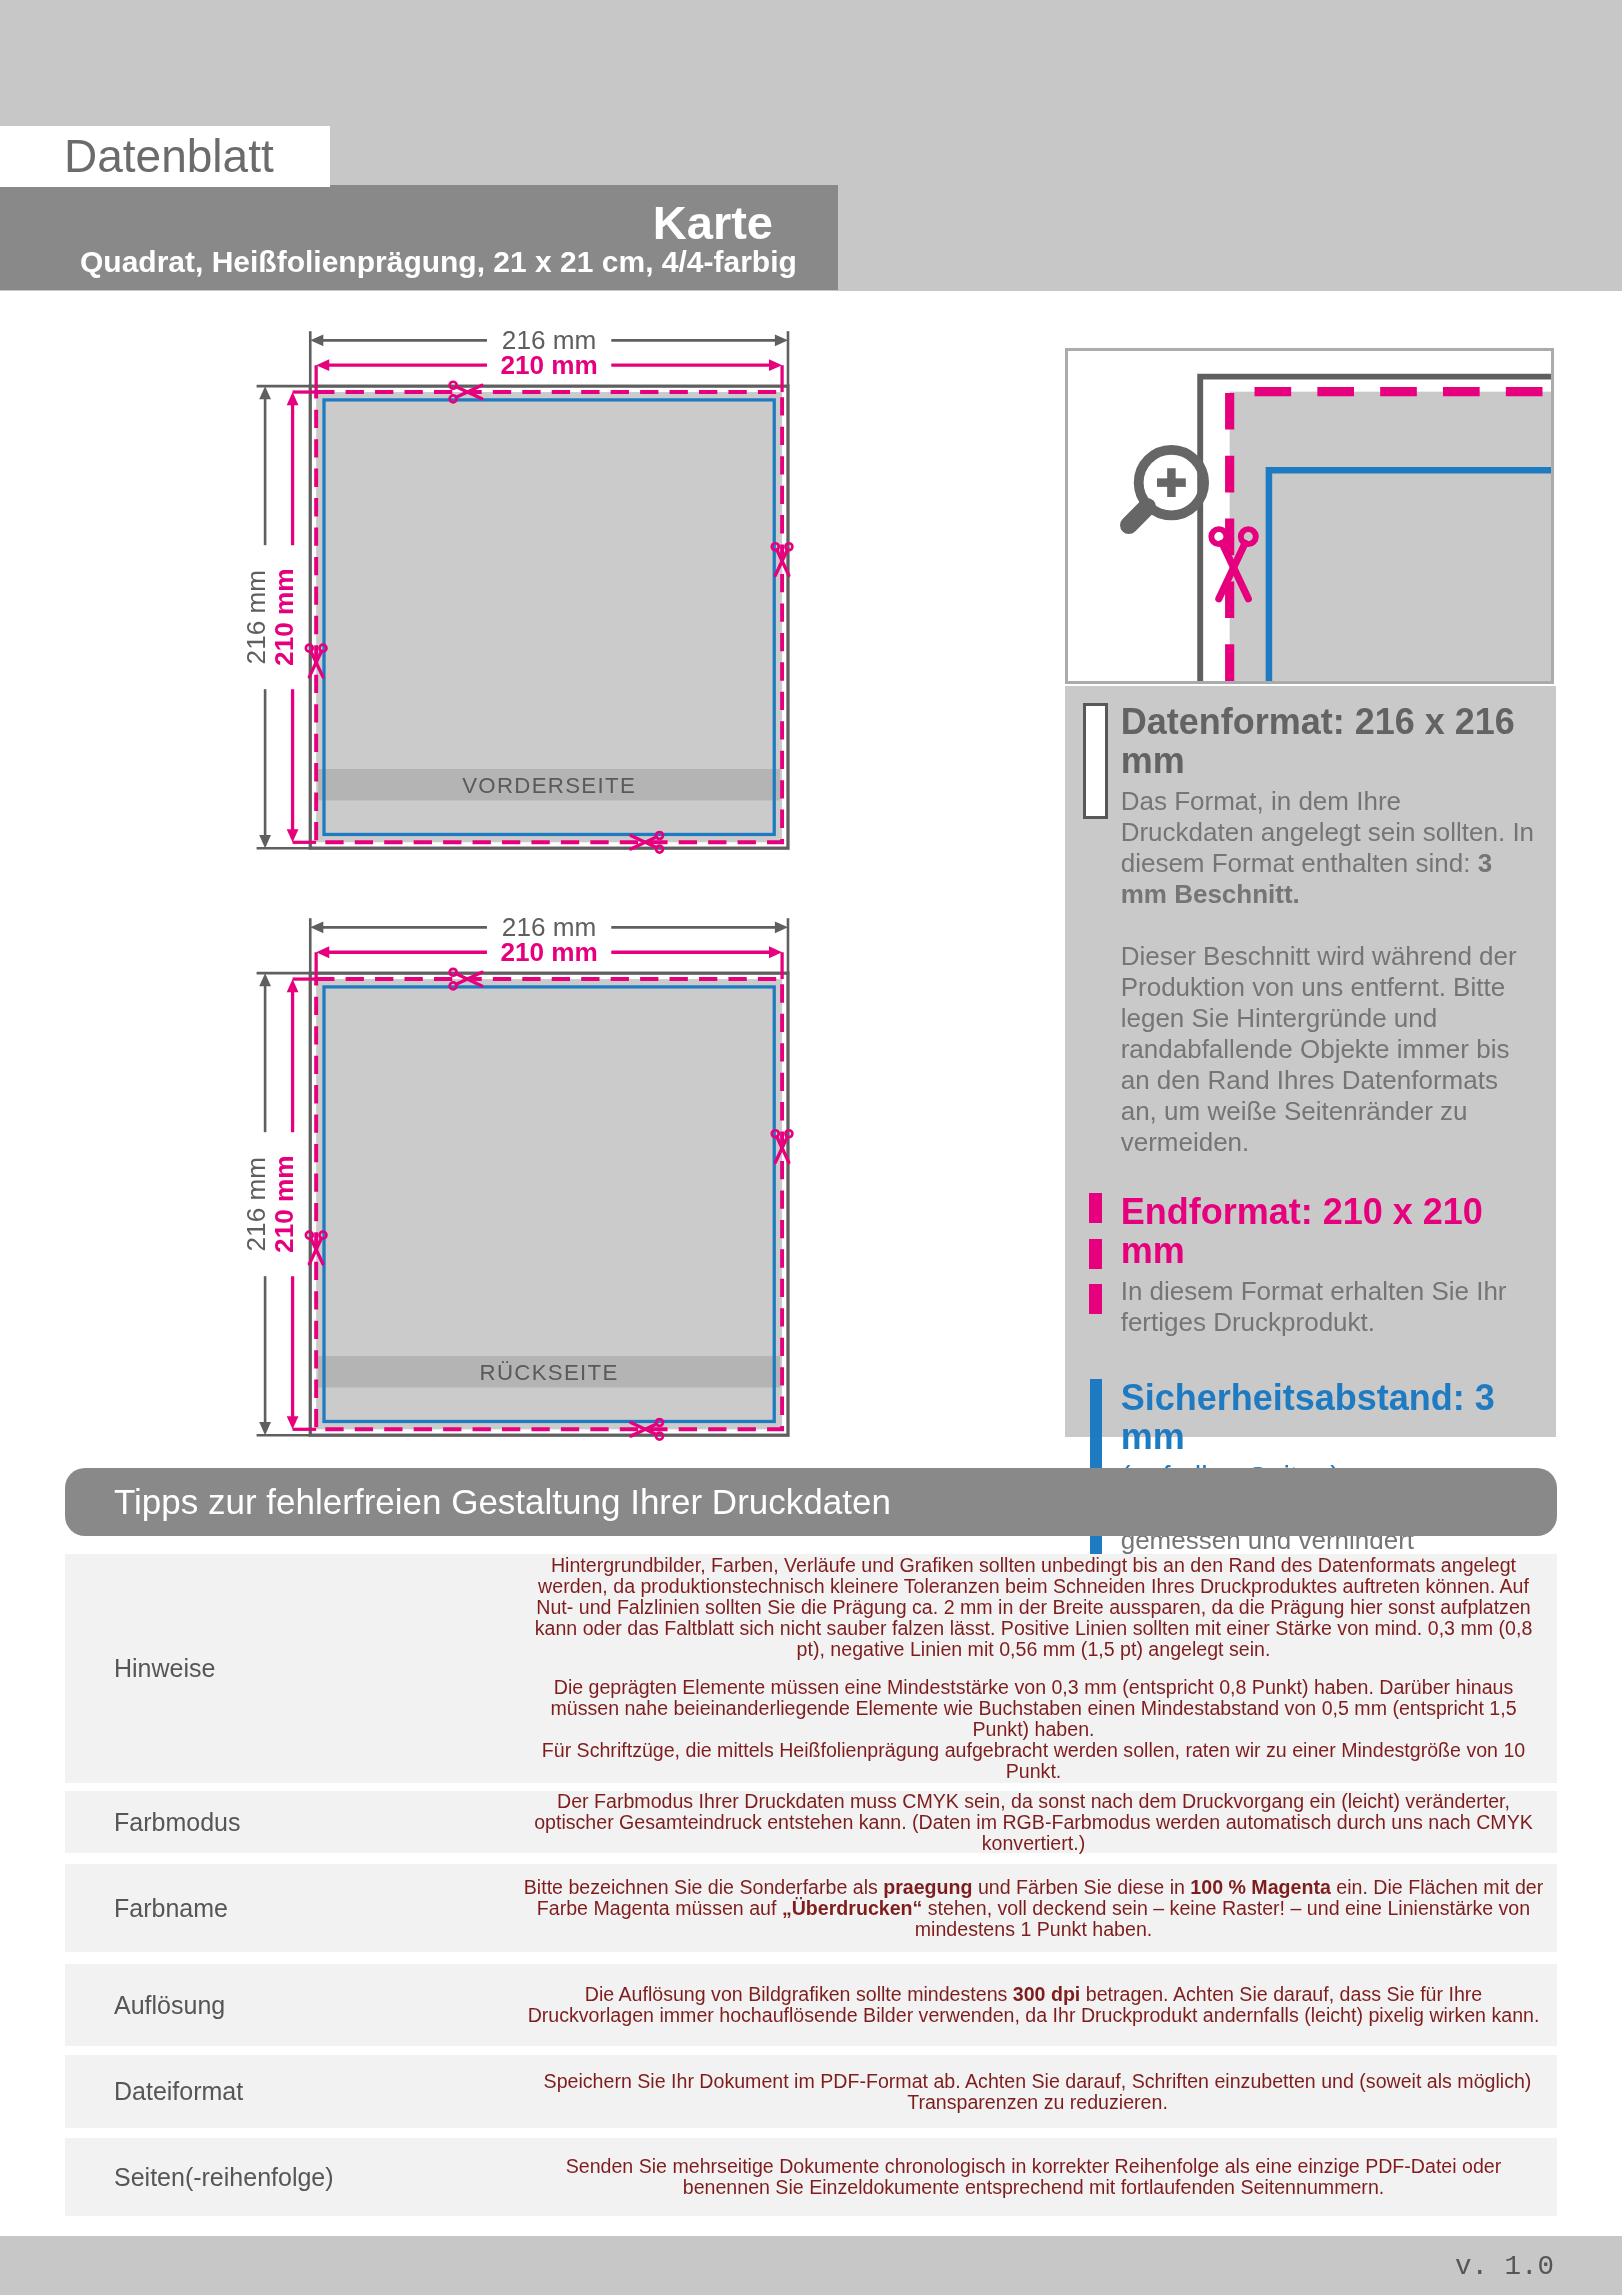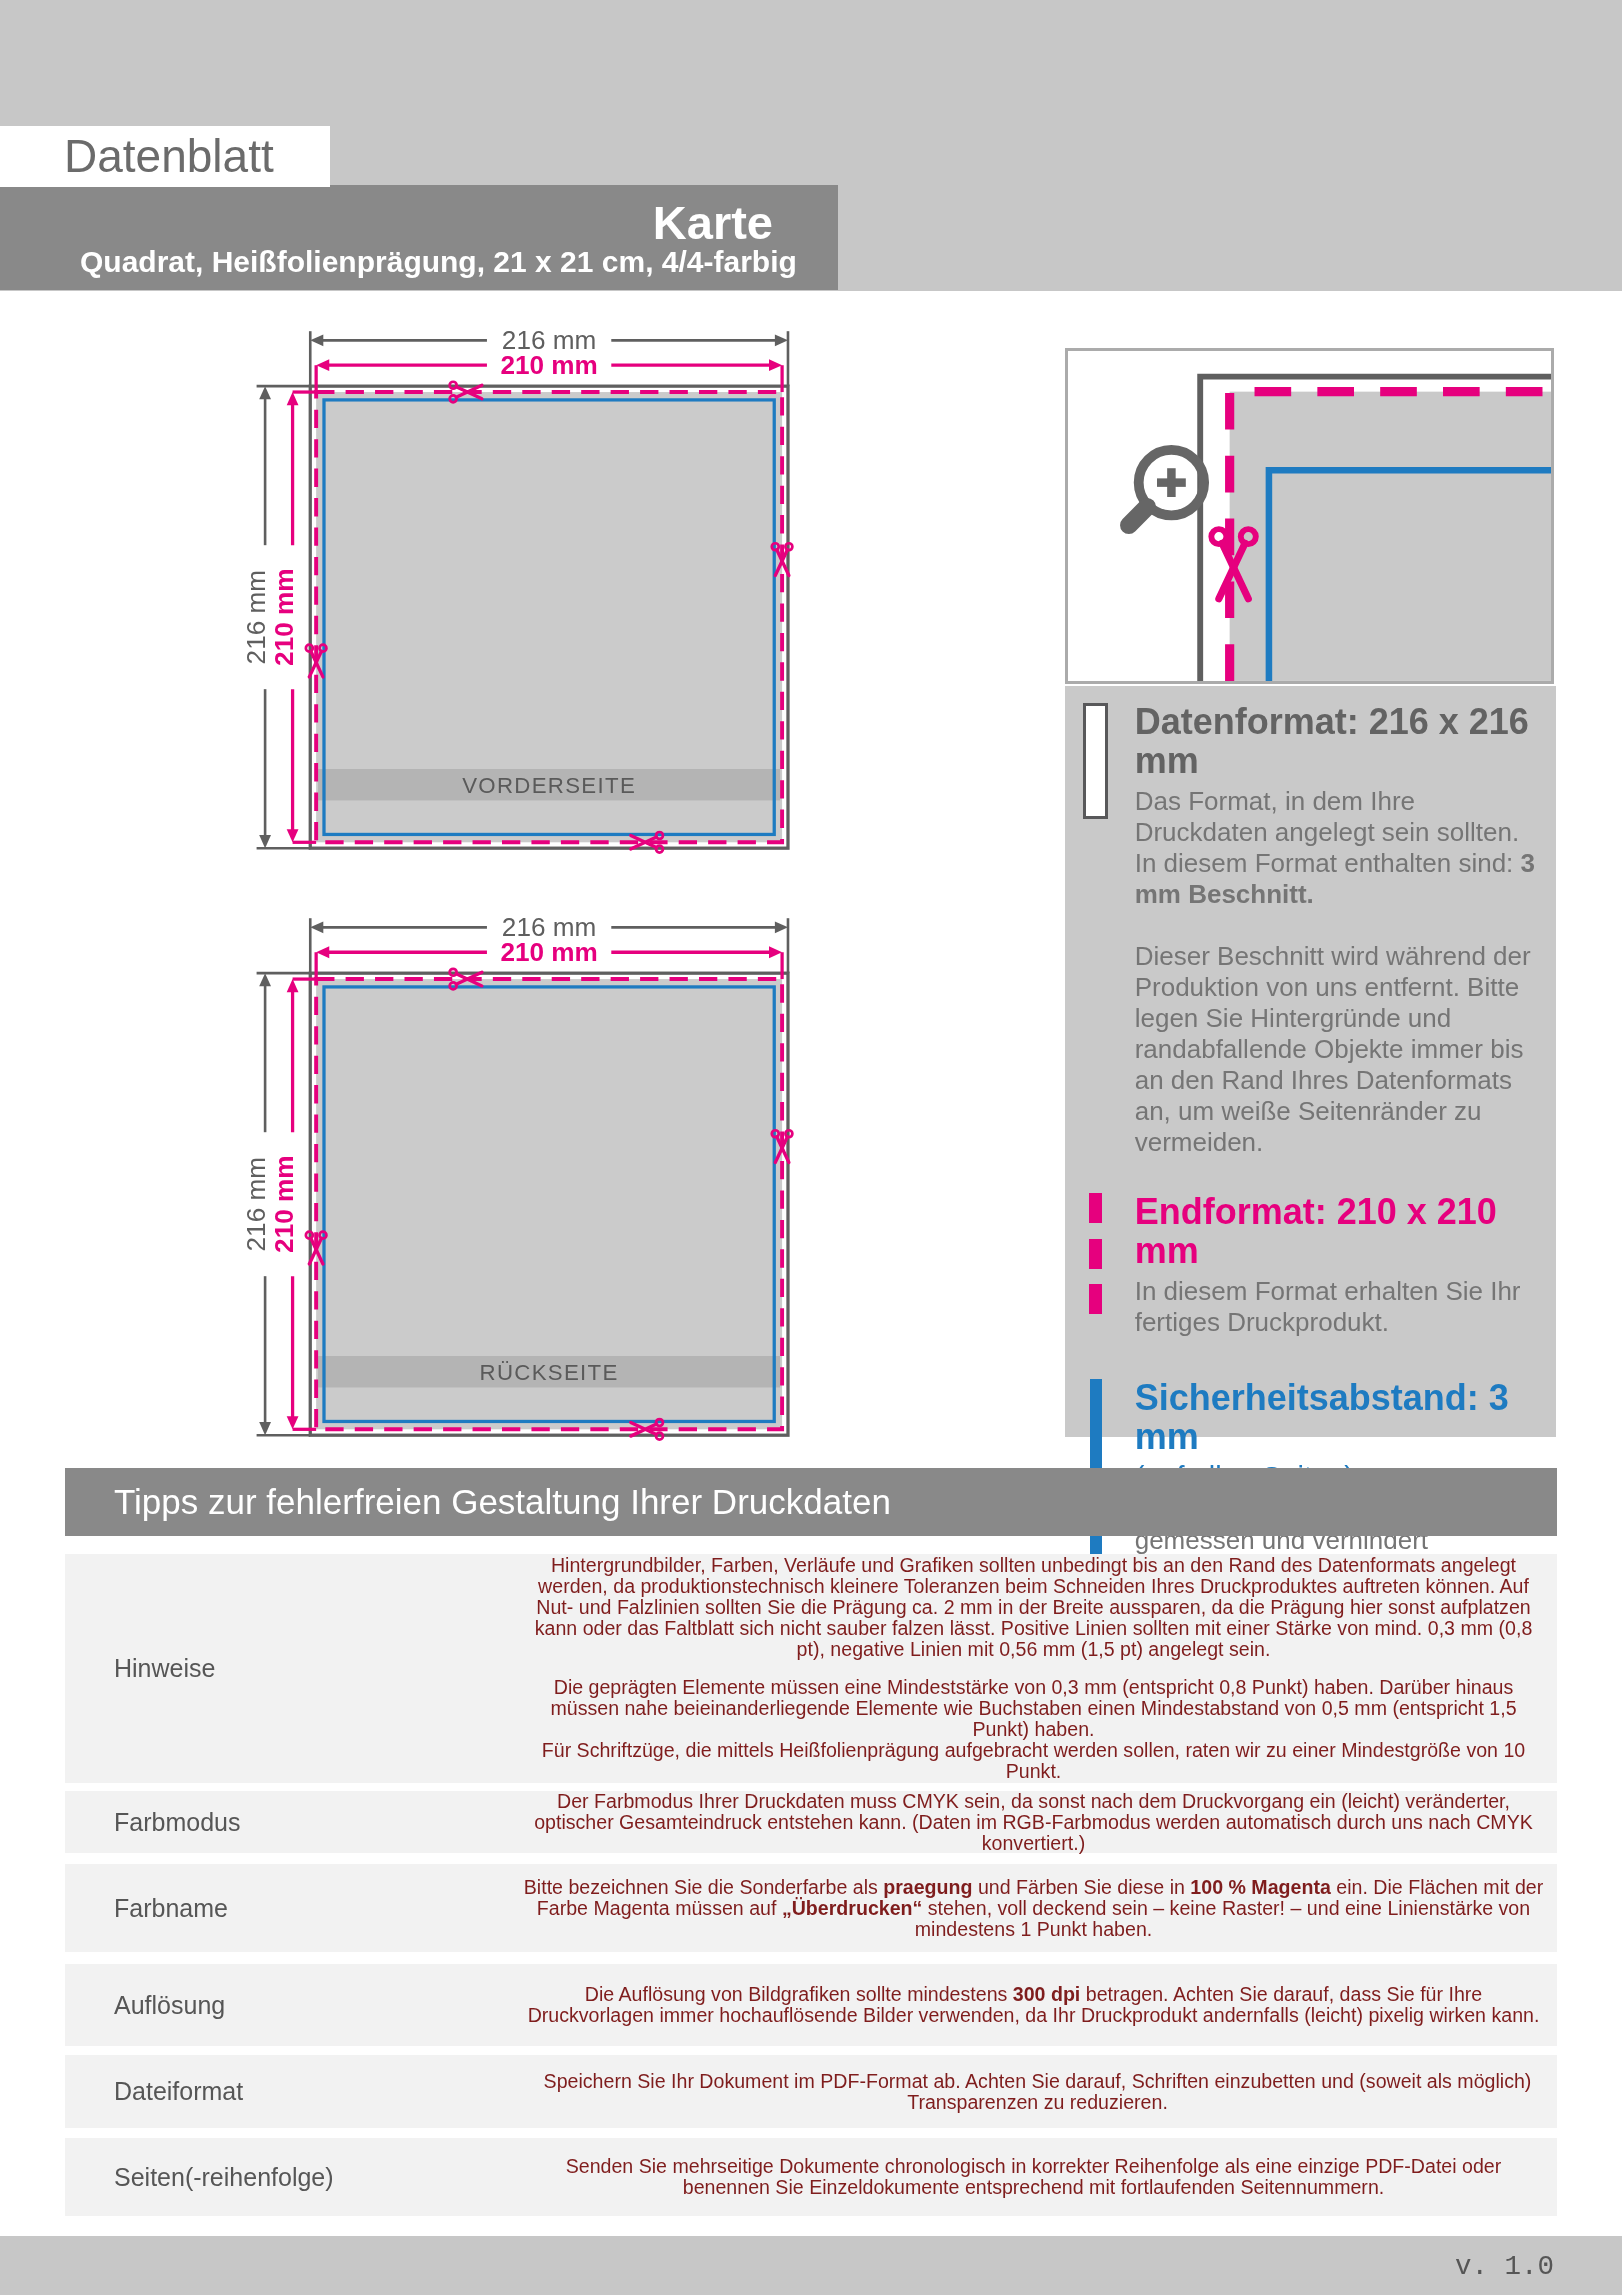--- a/index.html
+++ b/index.html
@@ -12,37 +12,37 @@
   .title-band{left:0;top:185px;width:838px;height:105px;background:#898989;font-weight:bold;}
   .product-title{position:absolute;right:65px;top:14.4px;color:#ffffff;font-size:47px;line-height:1;}
   .product-subtitle{position:absolute;left:80px;bottom:13px;color:#ffffff;font-size:30px;line-height:1;}
   .sheet-label-box{left:0;top:126px;width:330px;height:61px;background:#ffffff;}
   .sheet-label{position:absolute;left:64px;top:6.5px;color:#6b6b6b;font-size:46px;line-height:1;}
 
   
   .detail-box{left:1065px;top:348px;width:483px;height:330px;background:#ffffff;border:3.9px solid #ababab;}
   .info-panel{left:1065px;top:686px;width:491px;height:751px;background:#c9c9c9;box-sizing:border-box;
               padding:17px 19.6px 0 15.7px;}
-  .section{display:flex;gap:24px;}
+  .section{display:flex;gap:10px;}
   .sec-df{margin-bottom:35px;}
   .sec-ef{margin-bottom:41px;}
   .bar-col{width:30px;flex:none;display:flex;flex-direction:column;align-items:center;}
   .bar-white{width:19.6px;height:110px;background:#ffffff;border:3.9px solid #58585a;}
   .dash-bar{width:13px;height:30px;background:#e6007e;margin-bottom:15.7px;}
   .bar-blue{width:11.8px;flex:1;background:#1e7bc1;margin-bottom:9.2px;}
   .sec-text{flex:1;}
   .sec-title{margin:0 0 5.2px 0;font-size:36px;font-weight:bold;line-height:1.08;}
   .t-gray{color:#636363;} .t-mag{color:#e6007e;} .t-blue{color:#1e7bc1;}
   .sec-sub{margin:0;font-size:29px;line-height:1.1;color:#1e7bc1;}
   .info-panel p.body{margin:0;font-size:26px;line-height:31px;color:#757575;}
   .info-panel p.body2{margin:31px 0 0 0;font-size:26px;line-height:31px;color:#757575;}
   .b{font-weight:bold;}
 
   
-  .tips-band{left:65px;top:1468px;width:1492px;height:68px;background:#898989;display:flex;align-items:center;}
+  .tips-band{left:65px;top:1468px;width:1492px;height:68px;background:#898989;display:flex;align-items:center;border-radius:20px;}
   .tips-title{color:#ffffff;font-size:35px;margin-left:49px;}
   .row{left:65px;width:1492px;background:#f2f2f2;display:flex;}
   .row-label{width:458px;flex:none;display:flex;align-items:center;}
   .row-label span{font-size:25px;color:#565656;margin-left:49px;}
   .row-text{flex:1;display:flex;flex-direction:column;justify-content:center;padding-right:13px;}
   .row-text p{margin:0;font-size:19.6px;line-height:21px;color:#7f1d1d;text-align:center;}
   .row-text p + p{margin-top:17px;}
 
   
   .footer-band{left:0;top:2236px;width:1623px;height:60px;background:#c7c7c7;display:flex;

